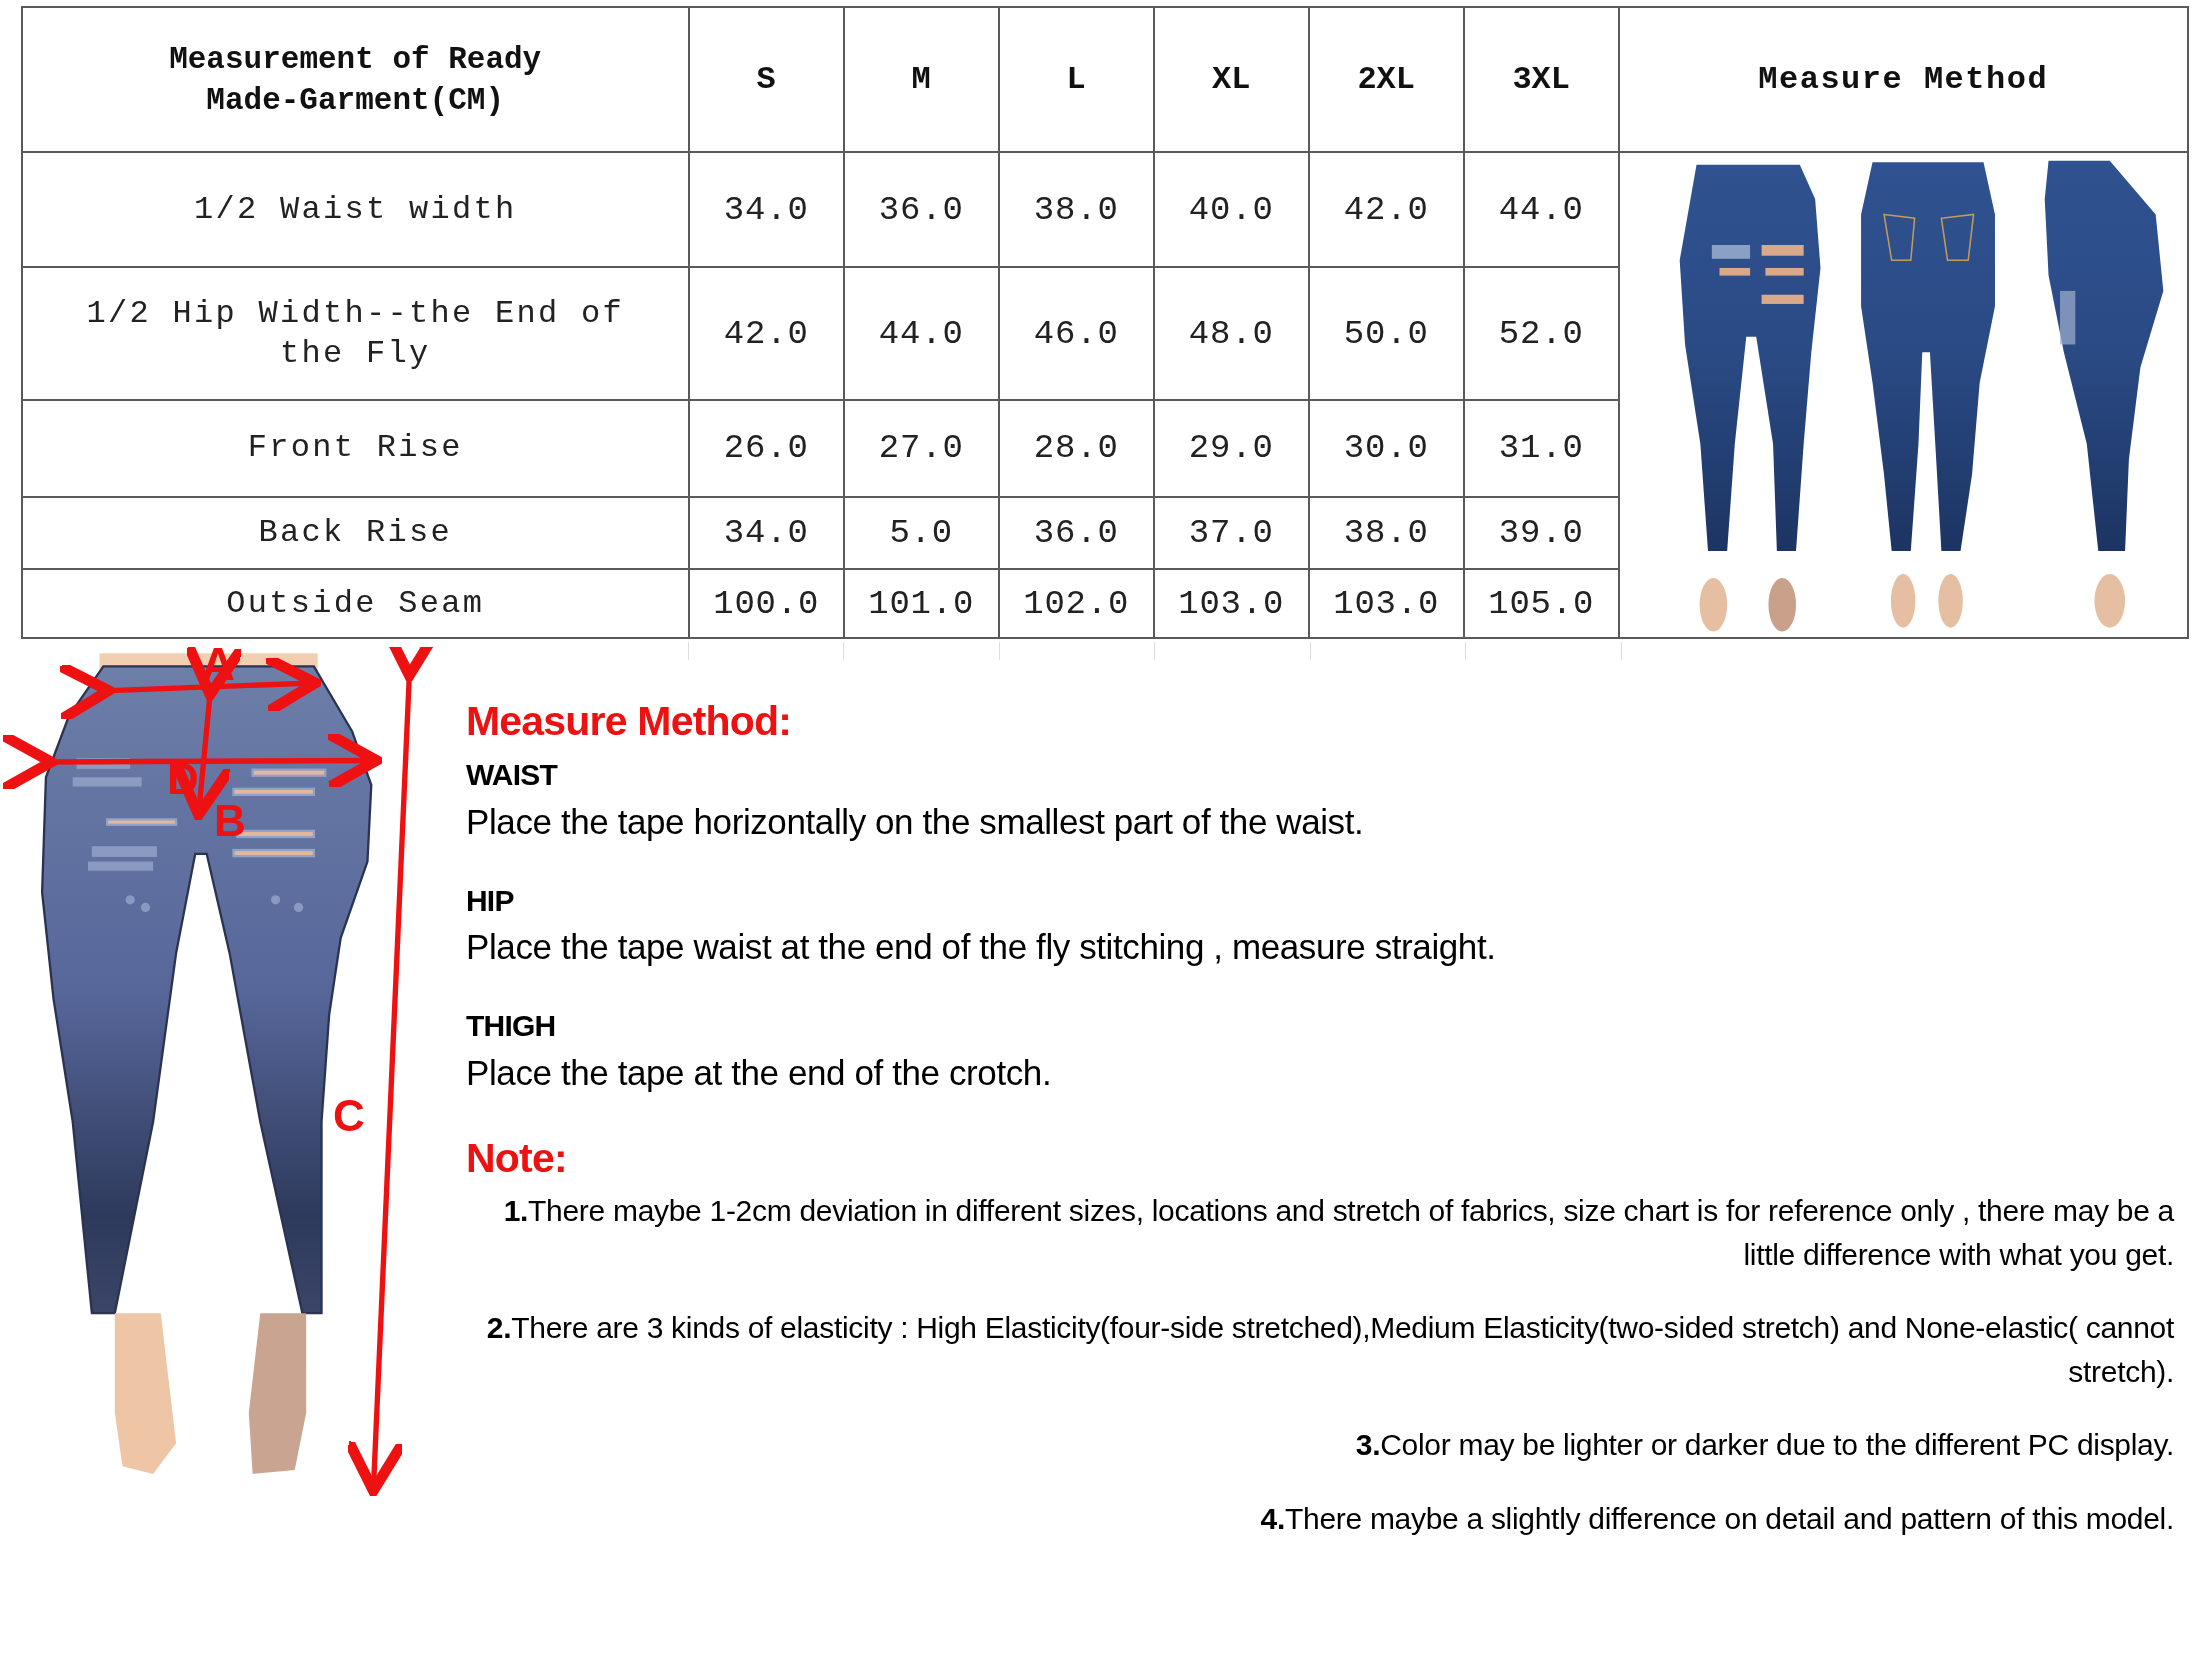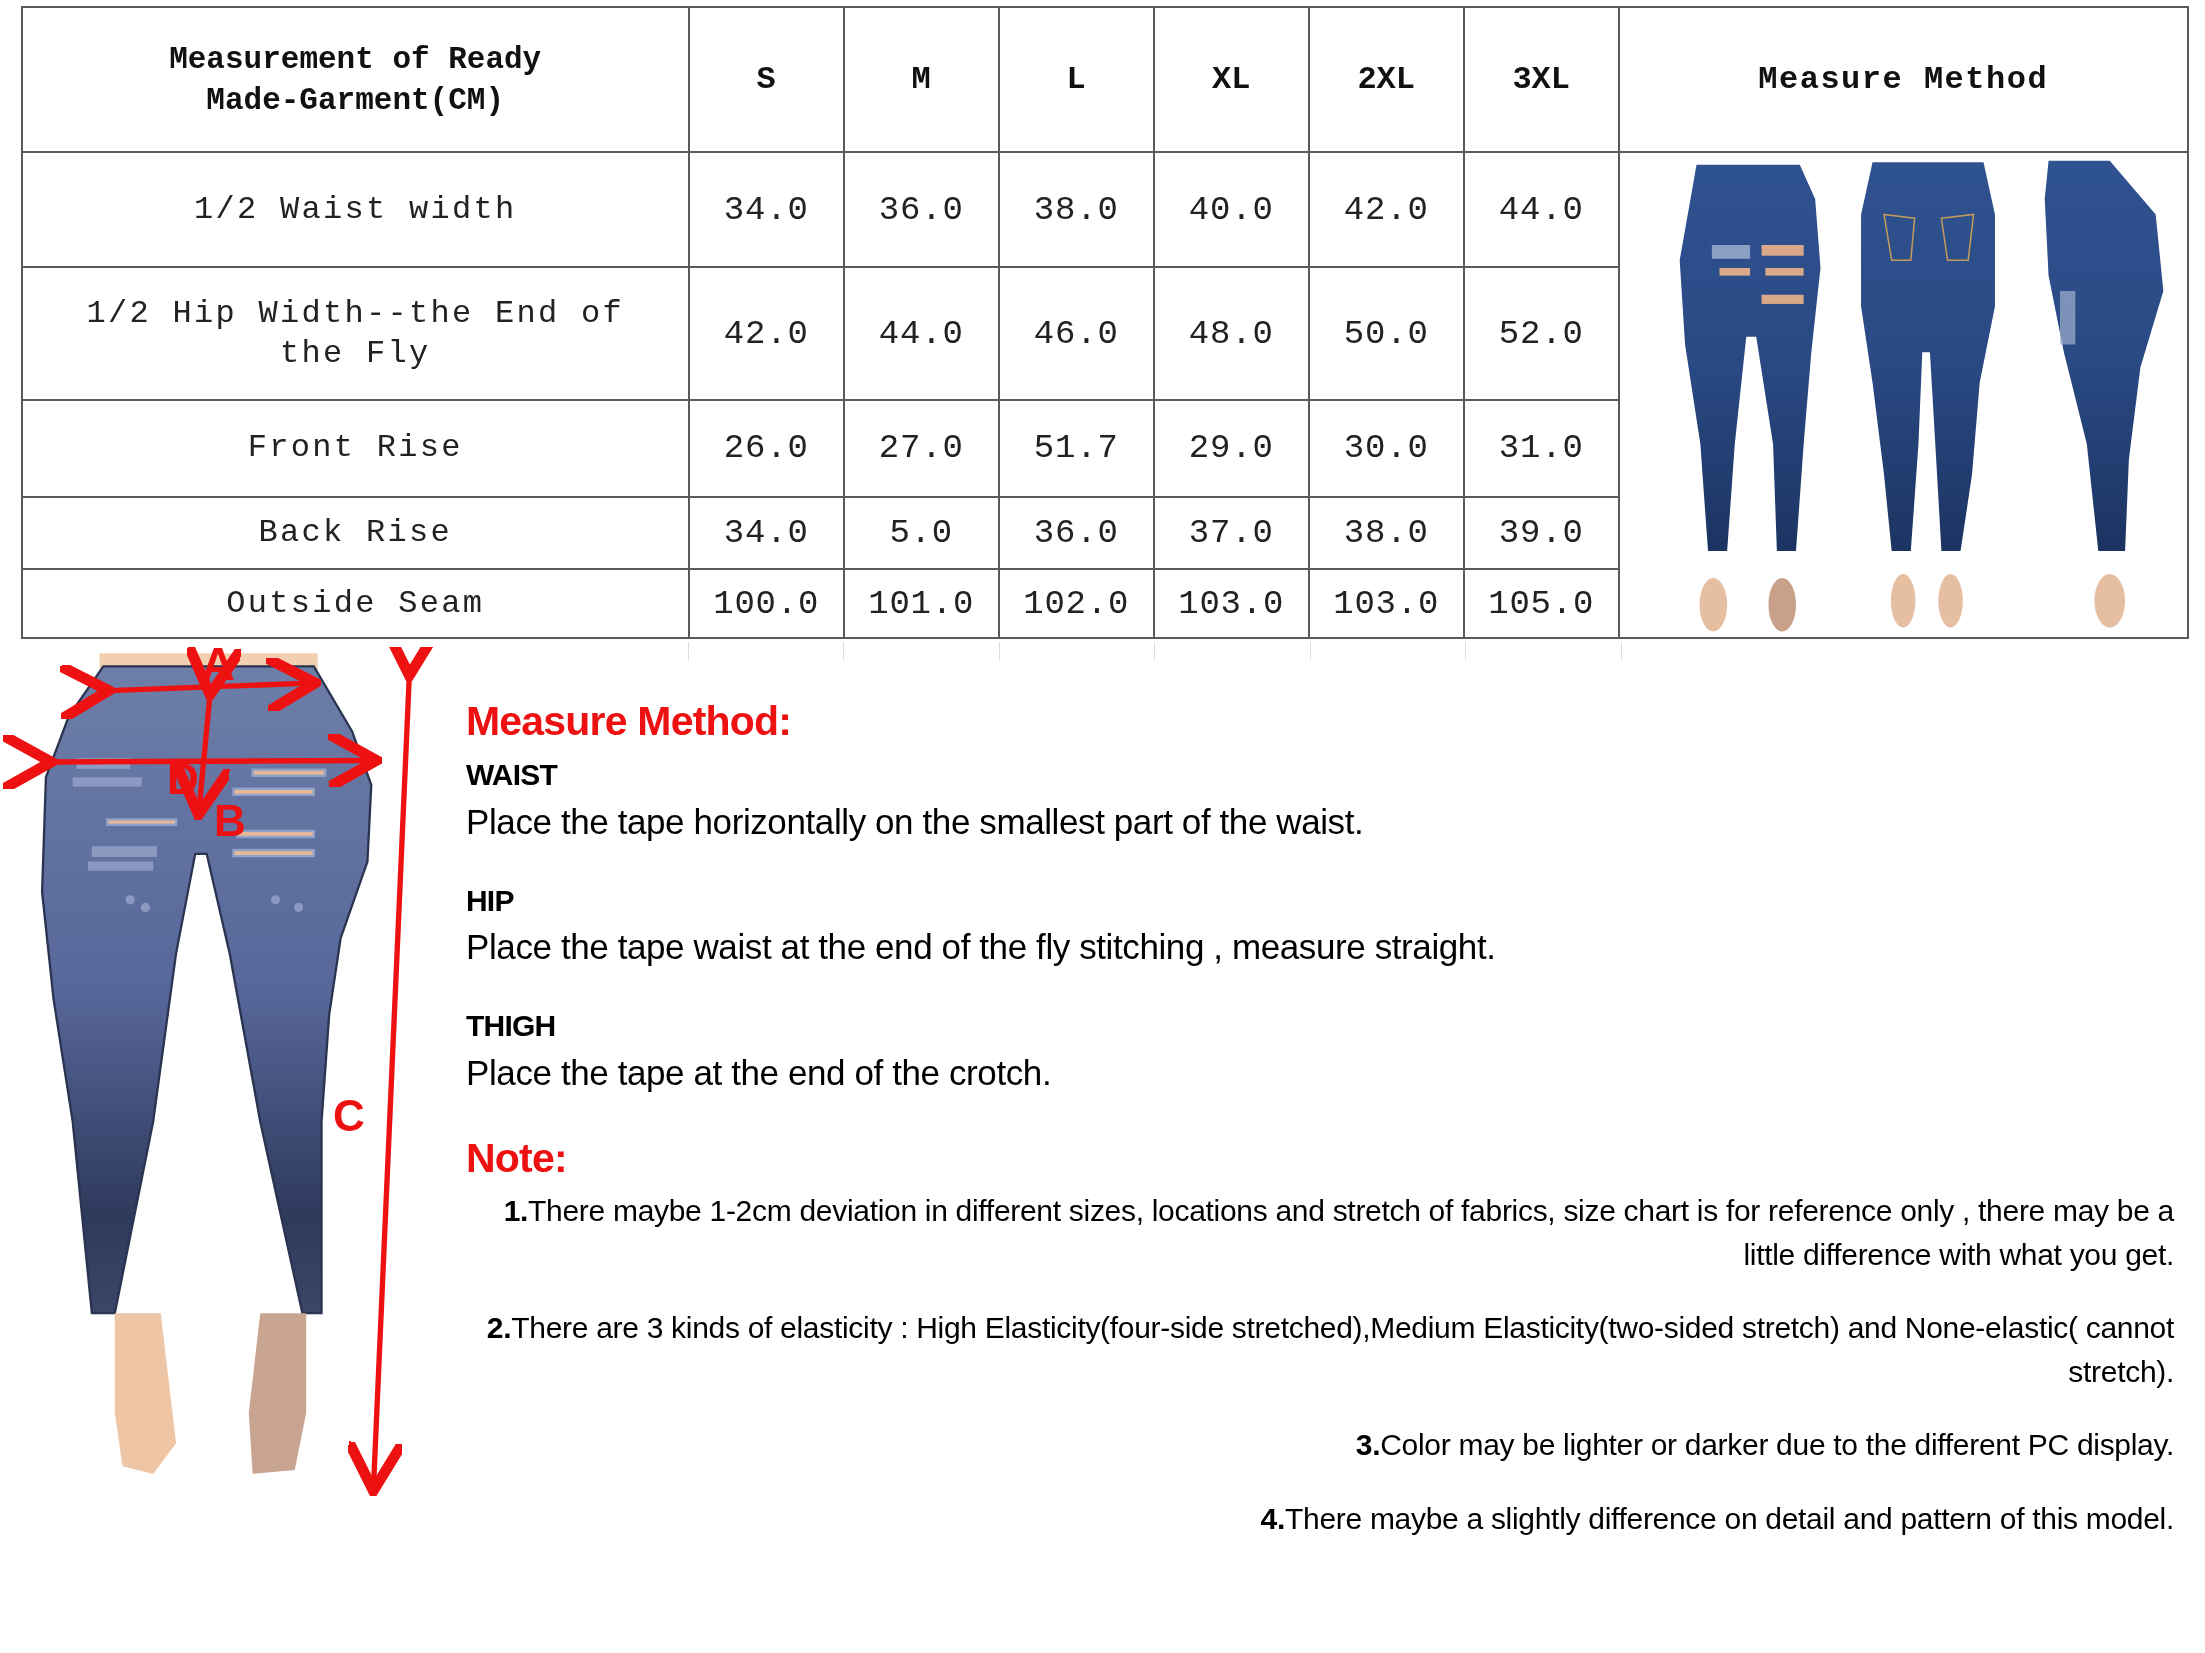--- a/index.html
+++ b/index.html
@@ -108,21 +108,21 @@
     <td class="val">44.0</td>
     <td class="val">46.0</td>
     <td class="val">48.0</td>
     <td class="val">50.0</td>
     <td class="val">52.0</td>
   </tr>
   <tr style="height:90px">
     <td class="row-label">Front Rise</td>
     <td class="val">26.0</td>
     <td class="val">27.0</td>
-    <td class="val">51.7</td>
+    <td class="val">28.0</td>
     <td class="val">29.0</td>
     <td class="val">30.0</td>
     <td class="val">31.0</td>
   </tr>
   <tr style="height:67px">
     <td class="row-label">Back Rise</td>
     <td class="val">34.0</td>
     <td class="val">5.0</td>
     <td class="val">36.0</td>
     <td class="val">37.0</td>

